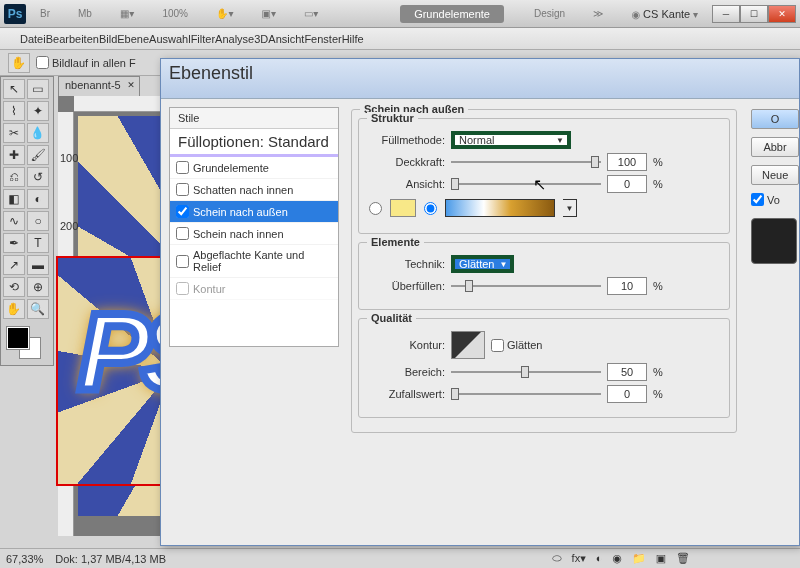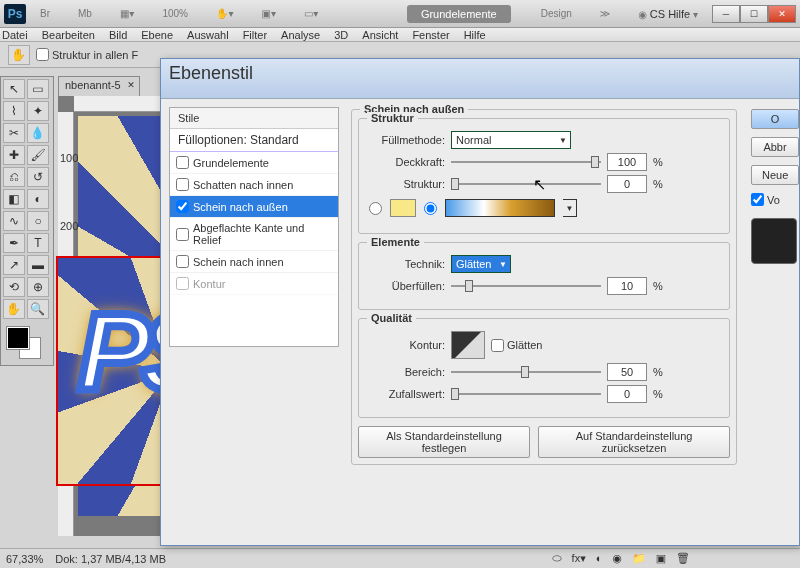--- a/index.html
+++ b/index.html
@@ -5,21 +5,21 @@
 *{box-sizing:border-box;margin:0;padding:0;font-family:Tahoma,Arial,sans-serif;font-size:11px;color:#333}
 body{background:#d5d5d5;width:800px;height:568px;overflow:hidden;position:relative}
 .titlebar{height:28px;background:linear-gradient(#e8e8e8,#c8c8c8);display:flex;align-items:center;padding:0 4px;border-bottom:1px solid #999}
 .titlebar .logo{background:#09223a;color:#57a7d8;width:22px;height:20px;display:flex;align-items:center;justify-content:center;font-weight:bold;font-size:12px;border-radius:2px}
 .titlebar .tbtn{padding:3px 6px;margin:0 8px;color:#777;font-size:10px}
 .titlebar .essbtn{background:#888;color:#fff;padding:3px 14px;border-radius:3px;margin:0 16px}
 .titlebar .spacer{flex:1}
 .winbtns{display:flex;gap:0}
 .winbtn{width:28px;height:18px;border:1px solid #888;background:linear-gradient(#f8f8f8,#d0d0d0);display:flex;align-items:center;justify-content:center;font-size:9px}
 .winbtn.close{background:linear-gradient(#f08070,#d04020);color:#fff}
-.menubar{height:14px;background:linear-gradient(#eee,#ddd);display:flex;align-items:center;padding:0 2px;gap:14px;border-bottom:1px solid #aaa}
+.menubar{height:22px;background:linear-gradient(#eee,#ddd);display:flex;align-items:center;padding:0 20px;border-bottom:1px solid #aaa}
 .menubar span{cursor:default}
 .optbar{height:26px;background:#d8d8d8;display:flex;align-items:center;padding:0 8px;border-bottom:1px solid #aaa;gap:6px}
 .toolbox{position:absolute;left:0;top:76px;width:54px;background:#cfcfcf;border:1px solid #888;display:flex;flex-wrap:wrap;padding:2px;gap:2px}
 .tool{width:22px;height:20px;background:#ddd;border:1px solid #aaa;display:flex;align-items:center;justify-content:center;font-size:12px}
 .swatches{width:48px;height:38px;position:relative;margin-top:4px}
 .swatch-fg{position:absolute;width:22px;height:22px;background:#000;border:1px solid #fff;outline:1px solid #888;left:4px;top:2px}
 .swatch-bg{position:absolute;width:22px;height:22px;background:#fff;border:1px solid #888;left:16px;top:12px}
 .doc-tab{position:absolute;left:58px;top:76px;height:32px;background:#d2d2d2;border:1px solid #888;padding:2px 18px 2px 6px}
 .doc-tab .x{position:absolute;right:4px;top:3px;font-size:9px}
 .canvas-area{position:absolute;left:58px;top:96px;width:340px;height:440px;background:#7a7a7a}
@@ -32,33 +32,33 @@
 .zb-sun{position:absolute;inset:-40px;background:conic-gradient(from 200deg,#3a4da8 0 20deg,#e8d9a8 20deg 50deg,#3a4da8 50deg 80deg,#e8d9a8 80deg 110deg,#3a4da8 110deg 140deg,#e8d9a8 140deg 170deg,#3a4da8 170deg 200deg,#e8d9a8 200deg 360deg)}
 .zb-text{position:absolute;left:20px;top:30px;font-size:110px;font-weight:900;font-family:Arial Black,Arial;color:#fff;-webkit-text-stroke:8px #3a6bd8;text-shadow:0 0 12px #d8a030,0 0 18px #d8a030;letter-spacing:-10px;font-style:italic}
 .callout{position:absolute;left:288px;top:260px;width:230px;height:1px;border-top:1px solid #d00;transform:rotate(-10deg);transform-origin:left;z-index:49}
 .statusbar{position:absolute;left:0;bottom:0;height:20px;right:0;background:#d8d8d8;border-top:1px solid #aaa;display:flex;align-items:center;padding:0 6px;gap:12px;z-index:40}
 .dialog{position:absolute;left:160px;top:58px;width:640px;height:488px;background:#ececec;border:1px solid #6a8ab8;box-shadow:2px 2px 8px rgba(0,0,0,.3);z-index:60}
 .dlg-title{height:40px;background:linear-gradient(#d8e4f4,#b8cce8);padding:4px 8px;font-size:18px;border-bottom:1px solid #9ab}
 .dlg-body{display:flex;height:calc(100% - 24px)}
 .dlg-left{width:186px;padding:8px}
 .style-list{border:1px solid #aaa;background:#fff;height:240px}
 .style-hdr{padding:4px 8px;background:#f4f4f4;border-bottom:1px solid #ccc}
-.style-sub{padding:4px 8px;border-bottom:1px solid #c4b5fd;font-size:12px}
+.style-sub{padding:4px 8px;border-bottom:3px solid #c4b5fd;font-size:15px}
 .style-item{padding:4px 6px;display:flex;align-items:center;gap:4px;border-bottom:1px solid #f2f2f2}
 .style-item input{margin:0}
 .style-item.sel{background:#2b7de0;color:#fff}
 .style-item.sel span{color:#fff}
 .dlg-mid{flex:1;padding:10px 12px 10px 4px}
 .fieldset{border:1px solid #bbb;border-radius:3px;margin-bottom:8px;padding:8px 10px 10px;position:relative}
 .fieldset>legend, .legend{position:absolute;top:-7px;left:8px;background:#ececec;padding:0 4px;font-weight:bold;font-size:11px}
 .outer-fs{position:relative;border:1px solid #bbb;border-radius:3px;padding:8px 6px 6px}
 .outer-fs>.legend{font-weight:bold}
 .row{display:flex;align-items:center;margin:4px 0;gap:6px}
 .row .lbl{width:76px;text-align:right}
-.select{border:1px solid #14532d;background:#fff;height:18px;padding:0 16px 0 4px;position:relative;min-width:120px;display:flex;align-items:center}
+.select{border:4px solid #14532d;background:#fff;height:18px;padding:0 16px 0 4px;position:relative;min-width:120px;display:flex;align-items:center}
 .select::after{content:"▼";position:absolute;right:3px;font-size:8px}
 .select.small{min-width:60px;background:#2b7de0;color:#fff}
 .select.small span{color:#fff}
 .slider{flex:1;height:14px;position:relative;max-width:150px}
 .slider .track{position:absolute;top:6px;left:0;right:0;height:2px;background:#999}
 .slider .thumb{position:absolute;top:1px;width:8px;height:12px;background:#ddd;border:1px solid #666}
 .numbox{width:40px;height:18px;border:1px solid #888;background:#fff;text-align:center;display:flex;align-items:center;justify-content:center}
 .radio-row{display:flex;align-items:center;gap:8px;margin:6px 0}
 .colorwell{width:26px;height:18px;background:#f8e888;border:1px solid #888}
 .gradwell{width:110px;height:18px;border:1px solid #333;background:linear-gradient(90deg,#4a9ae8,#fff 35%,#d8a030 60%,#8a5a10)}
@@ -82,21 +82,21 @@
   <span class="tbtn">Mb</span>
   <span class="tbtn">▦▾</span>
   <span class="tbtn">100%</span>
   <span class="tbtn">✋▾</span>
   <span class="tbtn">▣▾</span>
   <span class="tbtn">▭▾</span>
   <div class="spacer"></div>
   <span class="essbtn">Grundelemente</span>
   <span class="tbtn">Design</span>
   <span class="tbtn">≫</span>
-  <span class="tbtn">◉ <span>CS Hilfe</span> ▾</span>
+  <span class="tbtn">◉ <span>CS Kante</span> ▾</span>
   <div class="winbtns">
     <div class="winbtn">─</div>
     <div class="winbtn">☐</div>
     <div class="winbtn close">✕</div>
   </div>
 </div>
 
 <div class="menubar">
   <span>Datei</span>
   <span>Bearbeiten</span>
@@ -108,21 +108,21 @@
   <span>3D</span>
   <span>Ansicht</span>
   <span>Fenster</span>
   <span>Hilfe</span>
 </div>
 
 <div class="optbar">
   <span class="tool">✋</span>
   <label class="chk">
       <input type="checkbox" style="">
-      <span>Struktur in allen F</span>
+      <span>Bildlauf in allen F</span>
     </label>
 </div>
 
 <div class="toolbox">
   <div class="tool">↖</div>
   <div class="tool">▭</div>
   <div class="tool">⌇</div>
   <div class="tool">✦</div>
   <div class="tool">✂</div>
   <div class="tool">💧</div>
@@ -202,25 +202,25 @@
         <div class="style-item">
             <input type="checkbox" style="">
             <span>Schatten nach innen</span>
           </div>
         <div class="style-item sel">
             <input type="checkbox" checked="" style="">
             <span>Schein nach außen</span>
           </div>
         <div class="style-item">
             <input type="checkbox" style="">
+            <span>Schein nach innen</span>
+          </div>
+        <div class="style-item">
+            <input type="checkbox" style="">
             <span>Abgeflachte Kante und Relief</span>
-          </div>
-        <div class="style-item">
-            <input type="checkbox" style="">
-            <span>Schein nach innen</span>
           </div>
         <div class="style-item" style="opacity:.5">
             <input type="checkbox" style="">
             <span>Kontur</span>
           </div>
       </div>
     </div>
     <div class="dlg-mid">
       <div class="outer-fs">
         <div class="legend">Schein nach außen</div>
@@ -235,21 +235,21 @@
           <div class="row">
             <span class="lbl">Deckkraft:</span>
             <div class="slider">
                 <div class="track"></div>
                 <div class="thumb" style="left:140px"></div>
               </div>
             <div class="numbox">100</div>
             <span>%</span>
           </div>
           <div class="row">
-            <span class="lbl">Struktur:</span>
+            <span class="lbl">Ansicht:</span>
             <div class="slider">
                 <div class="track"></div>
                 <div class="thumb" style="left:0"></div>
               </div>
             <div class="numbox">0</div>
             <span>%</span>
           </div>
           <div class="radio-row">
             <input type="radio" name="gc" style="">
             <div class="colorwell"></div>
@@ -297,24 +297,20 @@
           </div>
           <div class="row">
             <span class="lbl">Zufallswert:</span>
             <div class="slider">
                 <div class="track"></div>
                 <div class="thumb" style="left:0"></div>
               </div>
             <div class="numbox">0</div>
             <span>%</span>
           </div>
-        </div>
-        <div class="btn-row">
-          <button class="btn">Als Standardeinstellung festlegen</button>
-          <button class="btn">Auf Standardeinstellung zurücksetzen</button>
         </div>
       </div>
     </div>
     <div class="dlg-right">
       <button class="btn" style="background:linear-gradient(#cde4ff,#9cc4f0)">O</button>
       <button class="btn">Abbr</button>
       <button class="btn">Neue</button>
       <label class="chk">
           <input type="checkbox" checked="" style="">
           <span>Vo</span>

